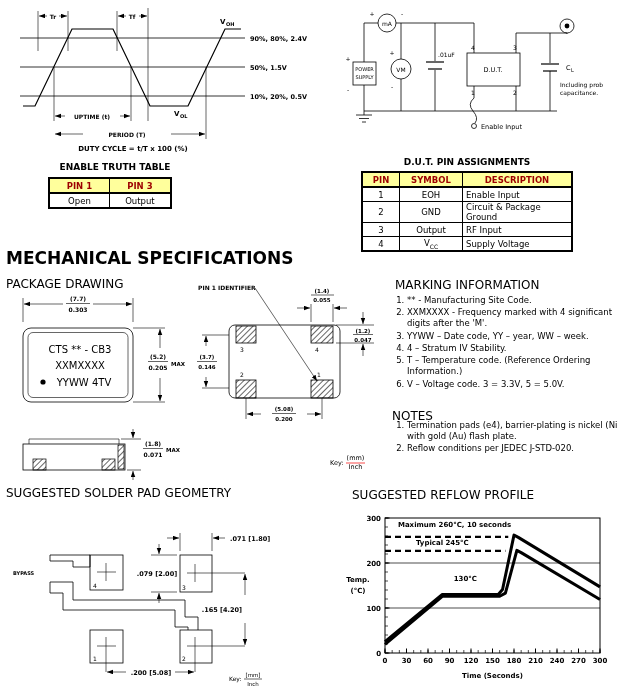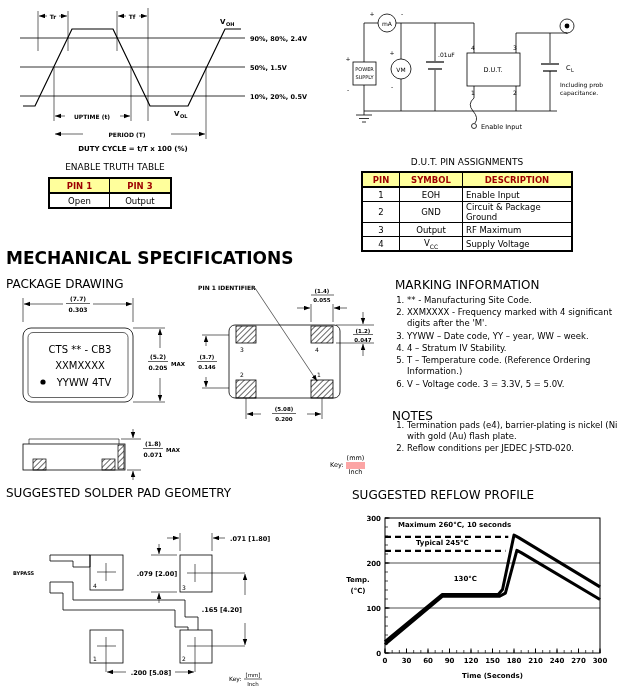--- a/index.html
+++ b/index.html
@@ -1,39 +1,39 @@
 <!DOCTYPE html>
 <html><head>
 <meta charset="utf-8">
 <style>
   html,body{margin:0;padding:0;}
   body{width:617px;height:686px;position:relative;background:#fff;color:#000;
        font-family:"DejaVu Sans","Liberation Sans",sans-serif;overflow:hidden;}
   .abs{position:absolute;}
   .h1{font-size:17px;font-weight:bold;}
   .h2{font-size:12px;font-weight:normal;}
-  .tbl-title{font-size:9px;font-weight:normal;text-align:center;}
+  .tbl-title{font-size:9px;font-weight:bold;text-align:center;}
   table{border-collapse:collapse;border:2px solid #000;}
   td,th{border:1px solid #000;font-size:8.5px;padding:0 3px;height:13px;}
   th{background:#ffff9c;color:#9d0000;border-bottom:2px solid #000;font-size:8.5px;}
   td{text-align:center;}
   td.lft{text-align:left;}
   ol{margin:0;padding-left:15px;font-size:8.5px;line-height:1.32;}
   ol li{margin-bottom:1px;}
   svg{position:absolute;overflow:visible;}
   svg text{font-family:"DejaVu Sans","Liberation Sans",sans-serif;fill:#000;}
   .f5{font-size:5px}.f55{font-size:5.5px}.f6{font-size:6px}.f65{font-size:6.5px}
   .f7{font-size:7px}.f10{font-size:10px}
   .b{font-weight:bold}
   .ct{font-size:7px;font-weight:bold;}
   .ln{stroke:#000;stroke-width:0.8;fill:none;}
   .ln2{stroke:#000;stroke-width:1.2;fill:none;}
   .thin{stroke:#000;stroke-width:0.6;fill:none;}
   .frac{display:inline-block;text-align:center;vertical-align:middle;font-size:6.5px;line-height:1.05;}
-  .frac .n{border-bottom:7px solid #fca5a5;padding:0 1px;display:block;}
+  .frac .n{border-bottom:2px solid #fca5a5;padding:0 1px;display:block;}
   .keyrow{font-size:6.5px;}
 </style>
 </head>
 <body>
 
 <svg style="left:5px;top:3px" width="305" height="152" viewBox="0 0 305 152">
   <defs>
     <marker id="aw" markerWidth="7" markerHeight="6" refX="6" refY="2.25" orient="auto" markerUnits="userSpaceOnUse">
       <path d="M0,0 L6,2.25 L0,4.5 Z"></path>
     </marker>
@@ -189,21 +189,21 @@
       <td class="lft">Enable Input</td>
     </tr>
     <tr>
       <td>2</td>
       <td>GND</td>
       <td class="lft">Circuit &amp; Package Ground</td>
     </tr>
     <tr>
       <td>3</td>
       <td>Output</td>
-      <td class="lft">RF Maximum</td>
+      <td class="lft">RF Input</td>
     </tr>
     <tr>
       <td>4</td>
       <td><span>V</span><sub style="font-size:6px">CC</sub></td>
       <td class="lft">Supply Voltage</td>
     </tr>
   </tbody>
 </table>
 
 <div class="abs h1" style="left:6px;top:248px">MECHANICAL SPECIFICATIONS</div>

